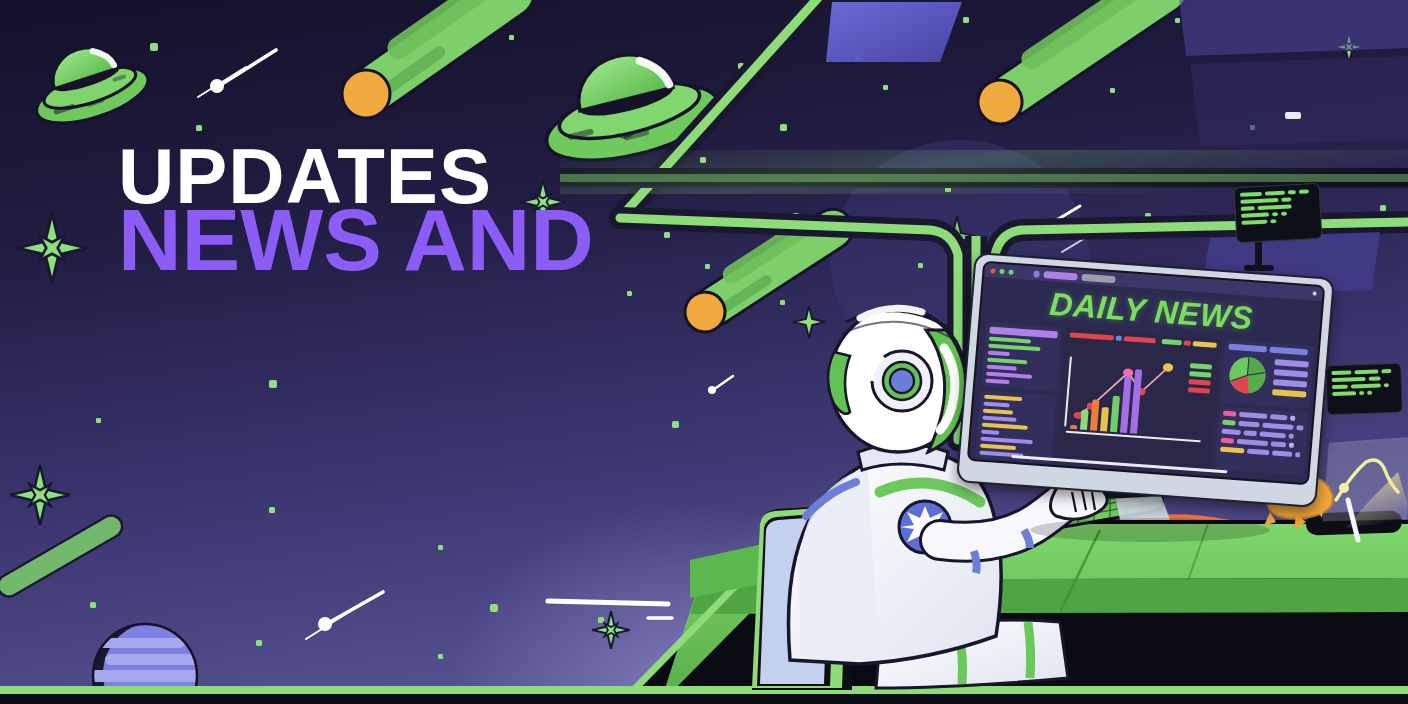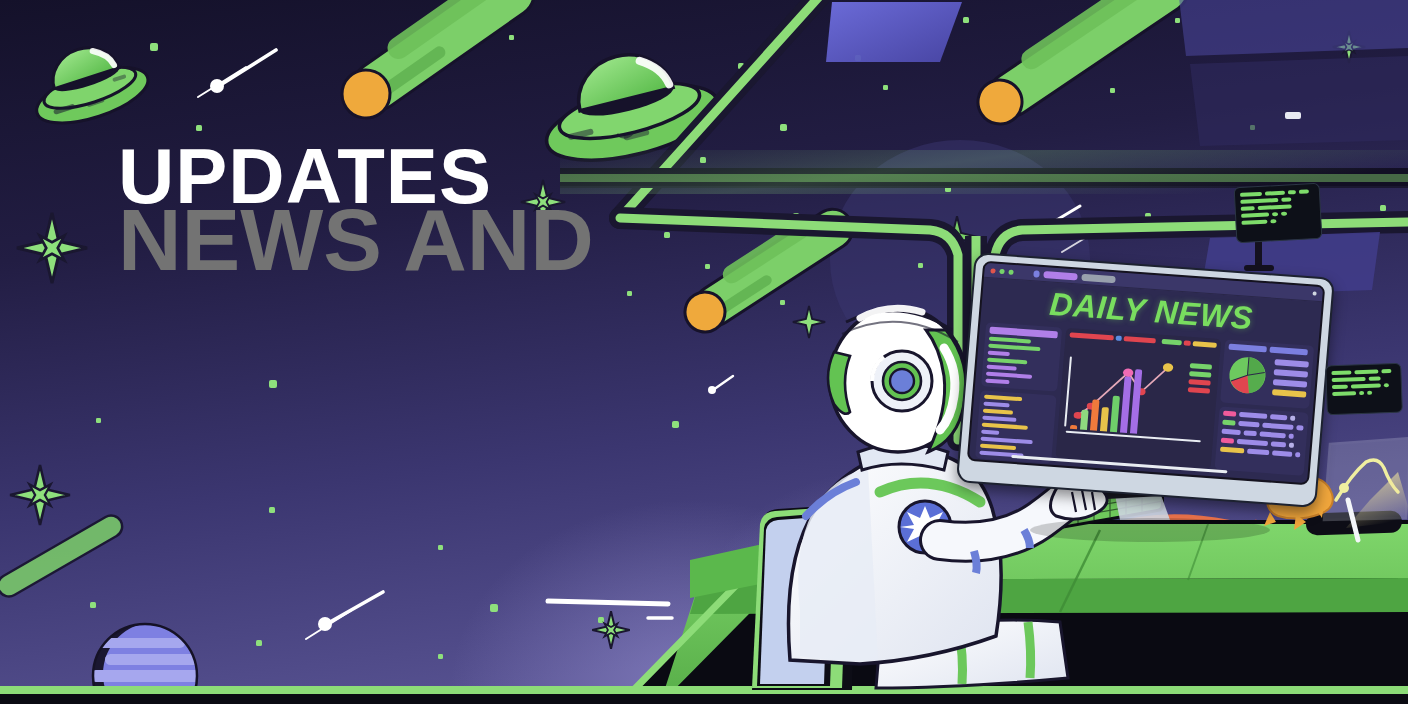--- a/index.html
+++ b/index.html
@@ -26,21 +26,21 @@
   }
   #headline .line {
     font-family: "Liberation Sans", sans-serif;
     font-weight: 700;
     letter-spacing: -0.5px;
     white-space: nowrap;
     display: block;
   }
   #headline .l1 { font-size: 78px; color: #ffffff; letter-spacing: 1px; }
   #headline .l2 { font-size: 104px; color: #74d567; margin-top: -8px; letter-spacing: -1px; }
-  #headline .l3 { font-size: 88px; color: #737373; margin-top: -10px; letter-spacing: 0px; }
+  #headline .l3 { font-size: 88px; color: #8b5cf6; margin-top: -10px; letter-spacing: 0px; }
   #headline .l4 { font-size: 92px; color: #74d567; margin-top: -8px; letter-spacing: 0px; }
 
   
   #monitor-wrap {
     position: absolute;
     left: 0; top: 0;
     width: 1408px; height: 704px;
     z-index: 30;
     pointer-events: none;
   }

